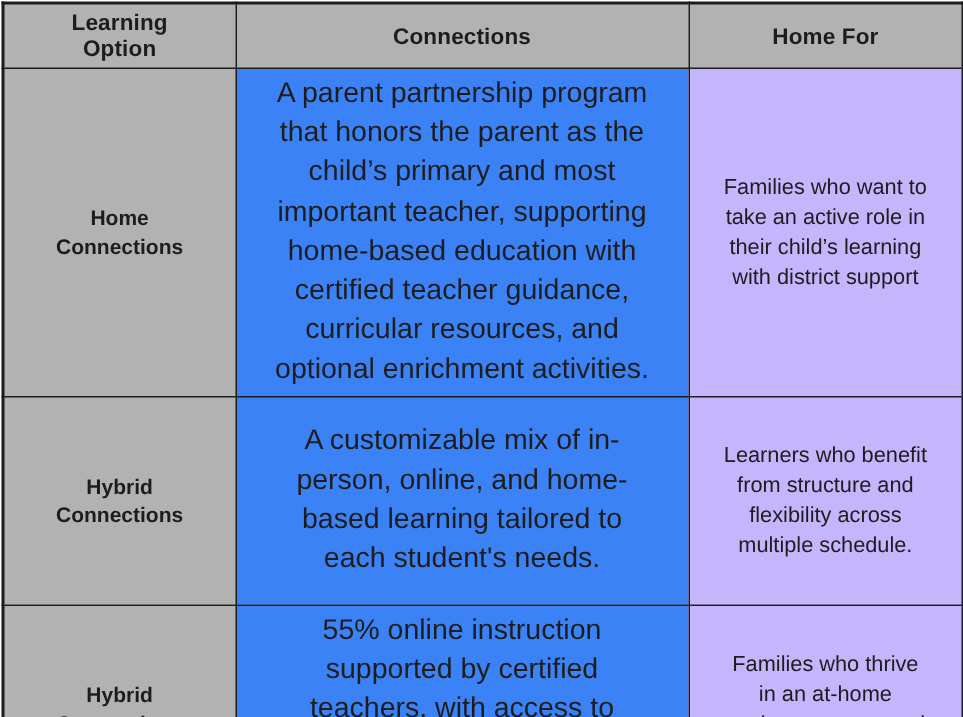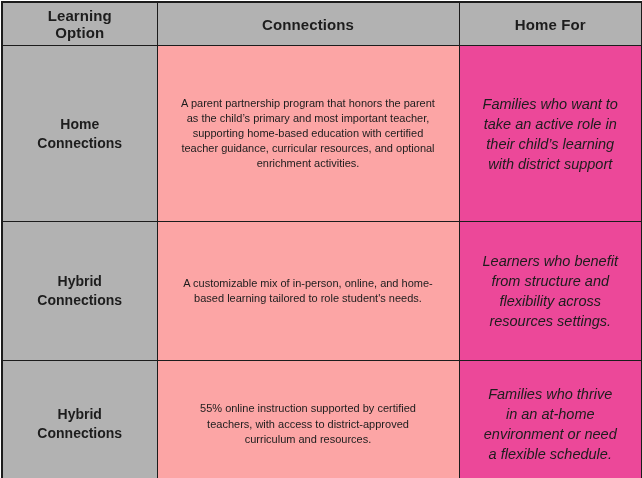--- a/index.html
+++ b/index.html
@@ -51,31 +51,30 @@
     letter-spacing: 0.1px;
   }
   th.option-cell {
     background: #b2b2b2;
     font-weight: bold;
     font-size: 14px;
     line-height: 1.35;
     padding: 4px 22px;
   }
   td.desc-cell {
-    background: #fca5a5;
-    font-size: 11px;
+    background: #3b82f6;
+    font-size: 19px;
     line-height: 1.38;
     padding: 4px 12px;
   }
   td.ideal-cell {
-    background: #ec4899;
+    background: #c4b5fd;
     font-size: 14.5px;
     line-height: 1.38;
     padding: 4px 12px;
-    font-style: italic;
   }
 </style>
 </head>
 <body>
 
 <div class="table-wrap">
   <table class="learning-table">
     <colgroup>
       <col class="col-option">
       <col class="col-desc">
@@ -89,22 +88,22 @@
       </tr>
     </thead>
     <tbody>
       <tr class="row-0">
         <th class="option-cell">Home Connections</th>
         <td class="desc-cell">A parent partnership program that honors the parent as the child’s primary and most important teacher, supporting home-based education with certified teacher guidance, curricular resources, and optional enrichment activities.</td>
         <td class="ideal-cell">Families who want to take an active role in their child’s learning with district support</td>
       </tr>
       <tr class="row-1">
         <th class="option-cell">Hybrid Connections</th>
-        <td class="desc-cell">A customizable mix of in-person, online, and home-based learning tailored to role student's needs.</td>
-        <td class="ideal-cell">Learners who benefit from structure and flexibility across resources settings.</td>
+        <td class="desc-cell">A customizable mix of in-person, online, and home-based learning tailored to each student's needs.</td>
+        <td class="ideal-cell">Learners who benefit from structure and flexibility across multiple schedule.</td>
       </tr>
       <tr class="row-2">
         <th class="option-cell">Hybrid Connections</th>
         <td class="desc-cell">55% online instruction supported by certified teachers, with access to district-approved curriculum and resources.</td>
         <td class="ideal-cell">Families who thrive in an at-home environment or need a flexible schedule.</td>
       </tr>
     </tbody>
   </table>
 </div>
 

